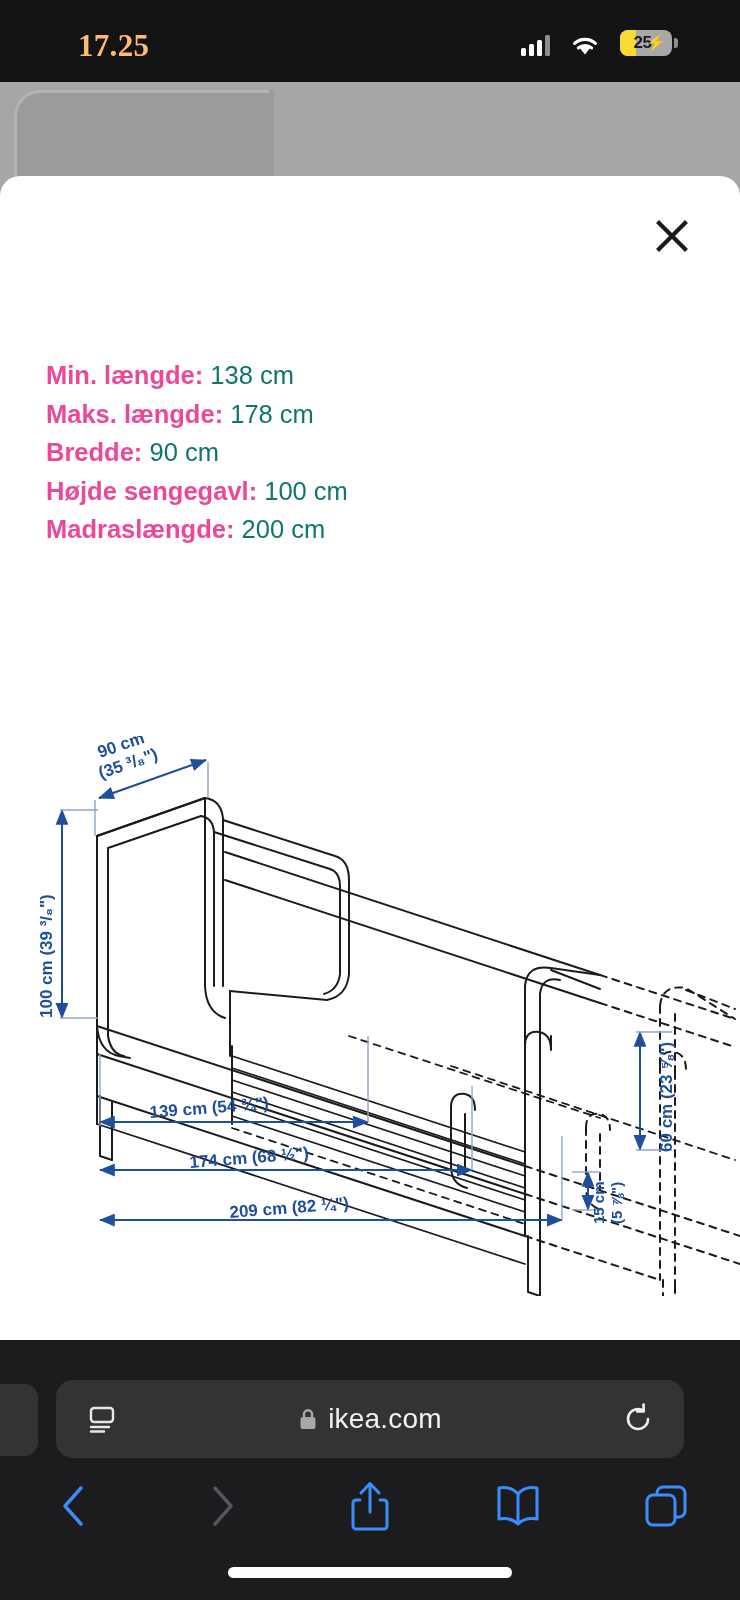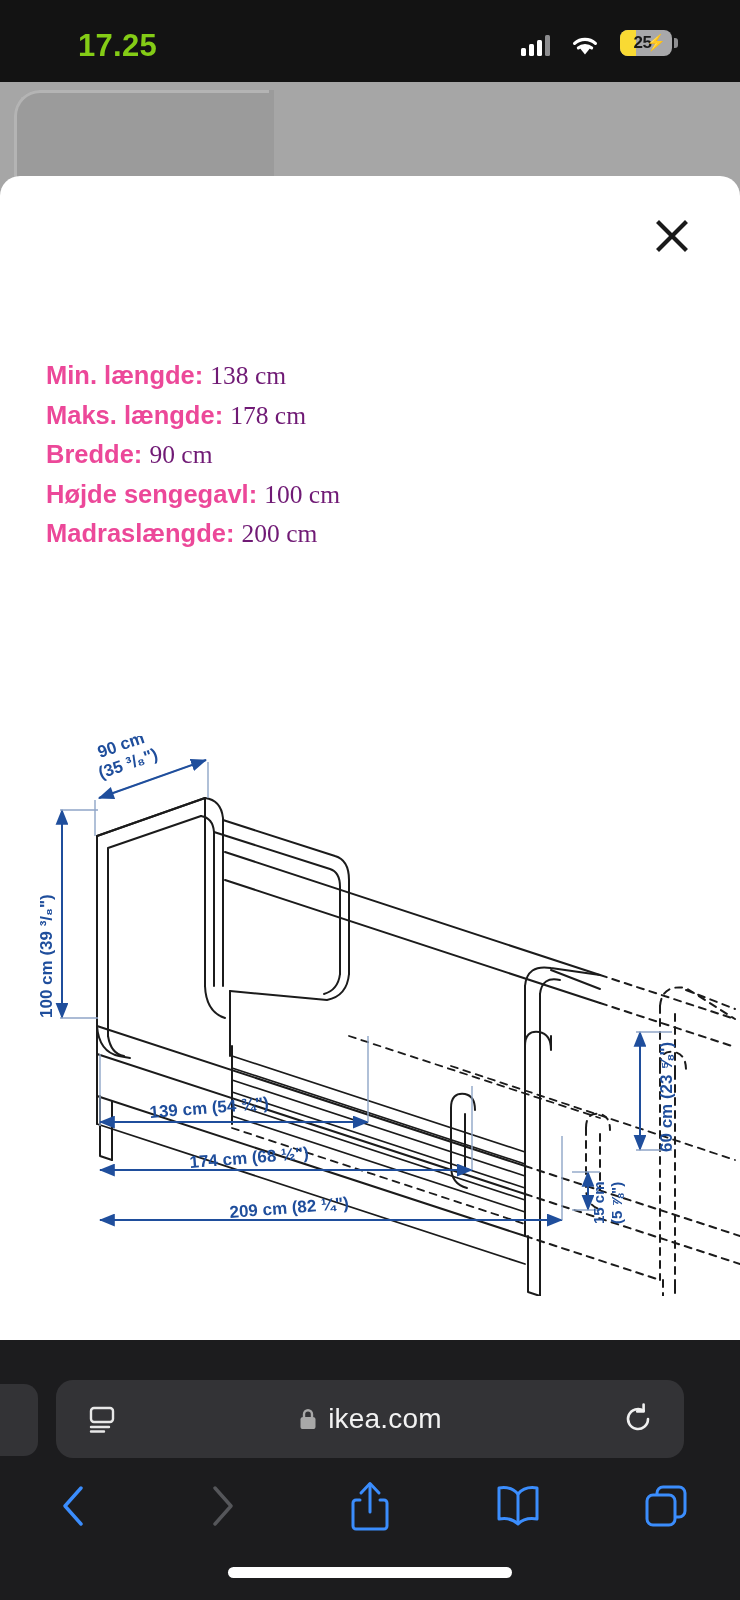--- a/index.html
+++ b/index.html
@@ -10,21 +10,21 @@
     overflow:hidden;
   }
 
   
   #status-bar{
     position:absolute; left:0; top:0; width:740px; height:82px;
     background:#131313; z-index:40;
   }
   #status-time{
     position:absolute; left:78px; top:28px;
-    color:#84cc16; font-size:31px; font-weight:600; letter-spacing:.3px;
+    color:#fdba74; font-size:31px; font-weight:600; letter-spacing:.3px;font-family:Liberation Serif, serif;
   }
   #status-right{
     position:absolute; right:62px; top:30px;
     display:flex; align-items:flex-end; gap:21px;
   }
   .cell-bars{ display:flex; align-items:flex-end; gap:3px; height:21px; }
   .cell-bars i{ display:block; width:5px; border-radius:1.5px; background:#8c8c8e; }
   .cell-bars i.on{ background:#ffffff; }
   .cell-bars i:nth-child(1){ height:8px; }
   .cell-bars i:nth-child(2){ height:12px; }
@@ -90,21 +90,21 @@
   }
 
   #spec-list{
     position:absolute; left:46px; top:180px; width:640px;
   }
   .spec-row{
     font-size:25.5px; line-height:38.5px; color:#3c3c3c;
     white-space:nowrap;
   }
   .spec-row .k{ font-weight:700; color:#ec4899; }
-  .spec-row .v{ font-weight:400; color:#701a75;font-family:Liberation Serif, serif; }
+  .spec-row .v{ font-weight:400; color:#0f766e; }
 
   
   #drawing{
     position:absolute; left:0; top:560px; width:740px; height:560px;
   }
   #drawing svg{ display:block; }
 
   
   #browser{
     position:absolute; left:0; top:1340px; width:740px; height:260px;

